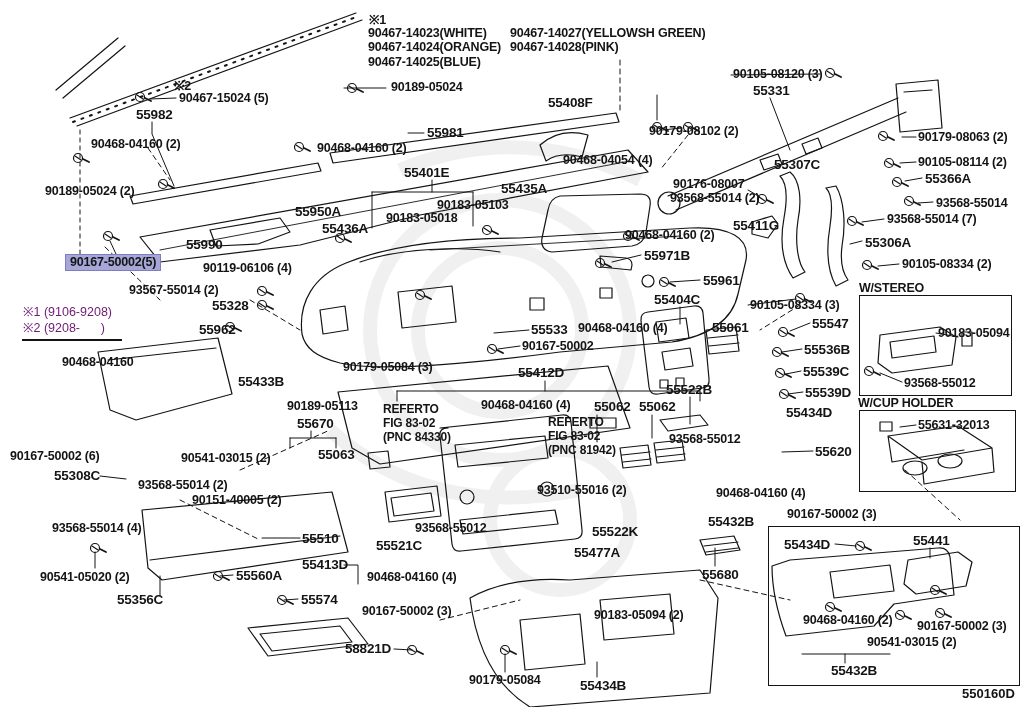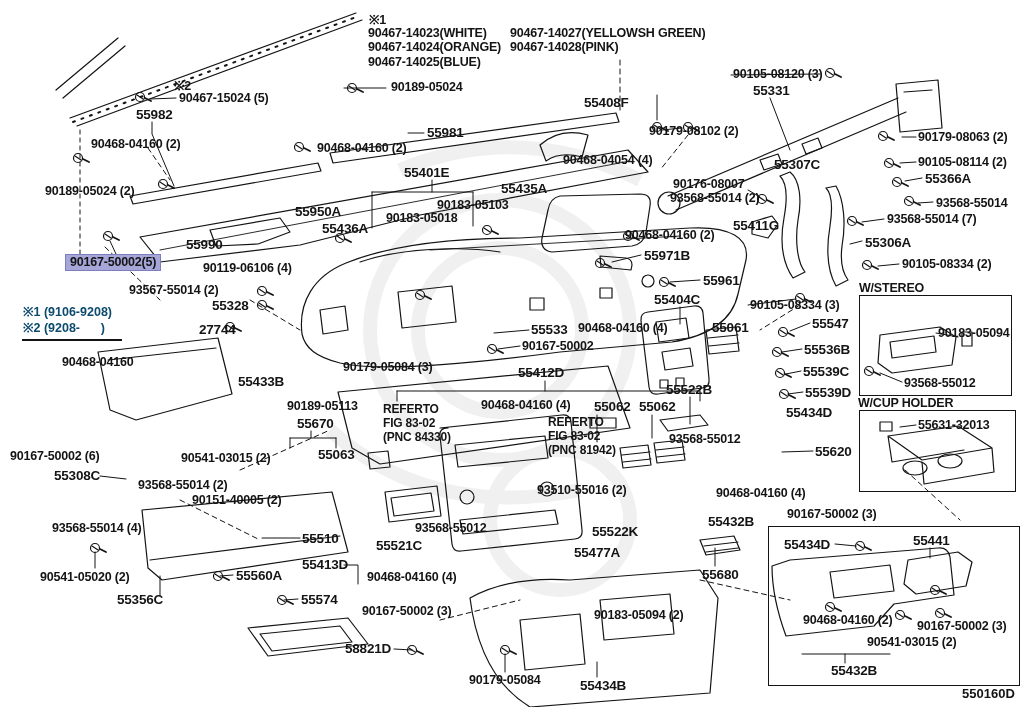--- a/index.html
+++ b/index.html
@@ -9,22 +9,22 @@
   #labels-layer{position:absolute;left:0;top:0;width:100%;height:100%;z-index:3;}
   .lbl{position:absolute;font-weight:bold;font-size:12.5px;letter-spacing:-0.2px;
        color:#141414;white-space:nowrap;line-height:1.05;}
   .lbl.big{font-size:13.5px;}
   .lbl.pre{white-space:pre;font-size:12px;line-height:1.15;}
   .lbl.hl{background:#a6a6d9;border:1px solid #7e7ebc;padding:1px 4px;
           transform:translate(-6px,-3px);}
   .inset{position:absolute;border:1.6px solid #141414;background:transparent;z-index:2;}
   .inset-title{position:absolute;font-weight:bold;font-size:12.5px;color:#141414;
                letter-spacing:-0.2px;white-space:nowrap;z-index:3;}
-  #legend{position:absolute;left:23px;top:304px;z-index:3;font-weight:bold;font-size:12.5px;
-          color:#0c4a6e;white-space:pre;line-height:1.28;}
+  #legend{position:absolute;left:23px;top:304px;z-index:3;font-weight:normal;font-size:12.5px;
+          color:#701a75;white-space:pre;line-height:1.28;}
   #legend-underline{position:absolute;left:22px;top:339px;width:100px;border-bottom:2px solid #141414;z-index:3;}
   #diagram-code{position:absolute;left:962px;top:686px;font-weight:bold;font-size:13px;color:#141414;z-index:3;}
 </style>
 </head>
 <body>
 
 <div id="stage">
 
   <svg id="art" width="1024" height="707" viewBox="0 0 1024 707">
     <defs>
@@ -237,21 +237,21 @@
       <div class="lbl" style="left: 510px; top: 27px;">90467-14027(YELLOWSH GREEN)</div>
       <div class="lbl" style="left: 368px; top: 41px;">90467-14024(ORANGE)</div>
       <div class="lbl" style="left: 510px; top: 41px;">90467-14028(PINK)</div>
       <div class="lbl" style="left: 368px; top: 56px;">90467-14025(BLUE)</div>
       <div class="lbl" style="left: 174px; top: 80px;">※2</div>
       <div class="lbl" style="left: 179px; top: 92px;">90467-15024 (5)</div>
       <div class="lbl" style="left: 391px; top: 81px;">90189-05024</div>
       <div class="lbl" style="left: 733px; top: 68px;">90105-08120 (3)</div>
       <div class="lbl" style="left: 649px; top: 81px; margin-top: 44px;">90179-08102 (2)</div>
       <div class="lbl big" style="left: 753px; top: 84px;">55331</div>
-      <div class="lbl big" style="left: 548px; top: 96px; margin-left: 36px;">55408F</div>
+      <div class="lbl big" style="left: 548px; top: 96px;">55408F</div>
       <div class="lbl big" style="left: 136px; top: 108px;">55982</div>
       <div class="lbl" style="left: 563px; top: 123px; margin-top: 31px;">90468-04054 (4)</div>
       <div class="lbl big" style="left: 427px; top: 126px;">55981</div>
       <div class="lbl" style="left: 91px; top: 138px;">90468-04160 (2)</div>
       <div class="lbl" style="left: 317px; top: 142px;">90468-04160 (2)</div>
       <div class="lbl" style="left: 918px; top: 131px;">90179-08063 (2)</div>
       <div class="lbl" style="left: 918px; top: 156px;">90105-08114 (2)</div>
       <div class="lbl big" style="left: 774px; top: 158px;">55307C</div>
       <div class="lbl big" style="left: 925px; top: 172px;">55366A</div>
       <div class="lbl" style="left: 673px; top: 178px;">90176-08007</div>
@@ -272,21 +272,21 @@
       <div class="lbl hl" style="left: 71px; top: 257px;">90167-50002(5)</div>
       <div class="lbl big" style="left: 644px; top: 249px;">55971B</div>
       <div class="lbl" style="left: 203px; top: 262px;">90119-06106 (4)</div>
       <div class="lbl" style="left: 902px; top: 258px;">90105-08334 (2)</div>
       <div class="lbl big" style="left: 703px; top: 274px;">55961</div>
       <div class="lbl" style="left: 129px; top: 284px;">93567-55014 (2)</div>
       <div class="lbl big" style="left: 212px; top: 299px;">55328</div>
       <div class="lbl" style="left: 750px; top: 299px;">90105-08334 (3)</div>
       <div class="lbl big" style="left: 654px; top: 293px;">55404C</div>
       <div class="lbl big" style="left: 812px; top: 317px;">55547</div>
-      <div class="lbl big" style="left: 199px; top: 323px;">27744</div>
+      <div class="lbl big" style="left: 199px; top: 323px;">55962</div>
       <div class="lbl big" style="left: 531px; top: 323px;">55533</div>
       <div class="lbl" style="left: 578px; top: 322px;">90468-04160 (4)</div>
       <div class="lbl big" style="left: 712px; top: 321px;">55061</div>
       <div class="lbl" style="left: 938px; top: 327px;">90183-05094</div>
       <div class="lbl" style="left: 522px; top: 340px;">90167-50002</div>
       <div class="lbl big" style="left: 804px; top: 343px;">55536B</div>
       <div class="lbl" style="left: 62px; top: 356px;">90468-04160</div>
       <div class="lbl big" style="left: 803px; top: 365px;">55539C</div>
       <div class="lbl" style="left: 343px; top: 361px;">90179-05084 (3)</div>
       <div class="lbl big" style="left: 518px; top: 366px;">55412D</div>

